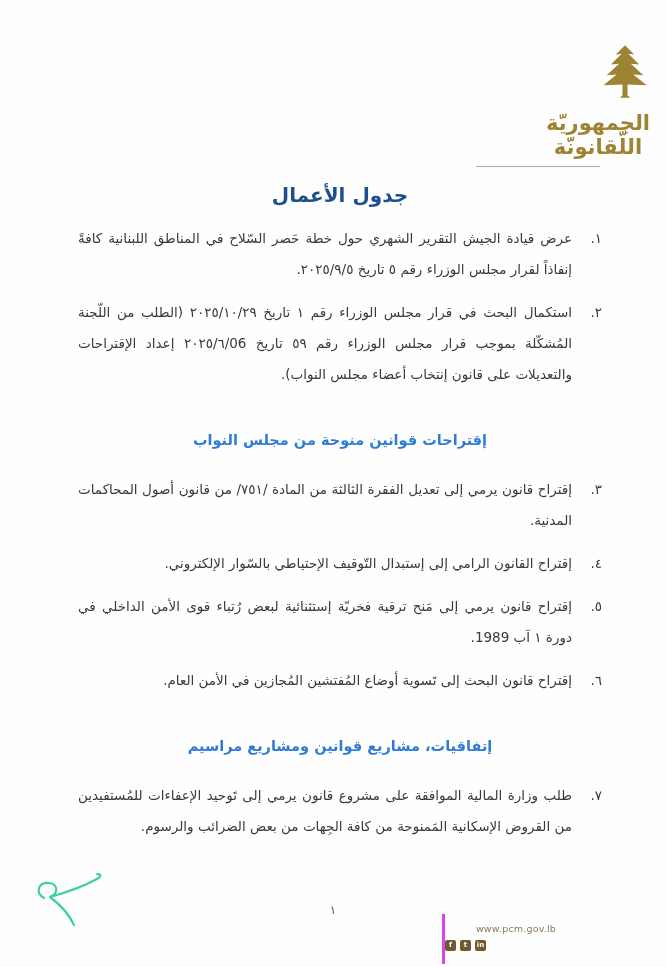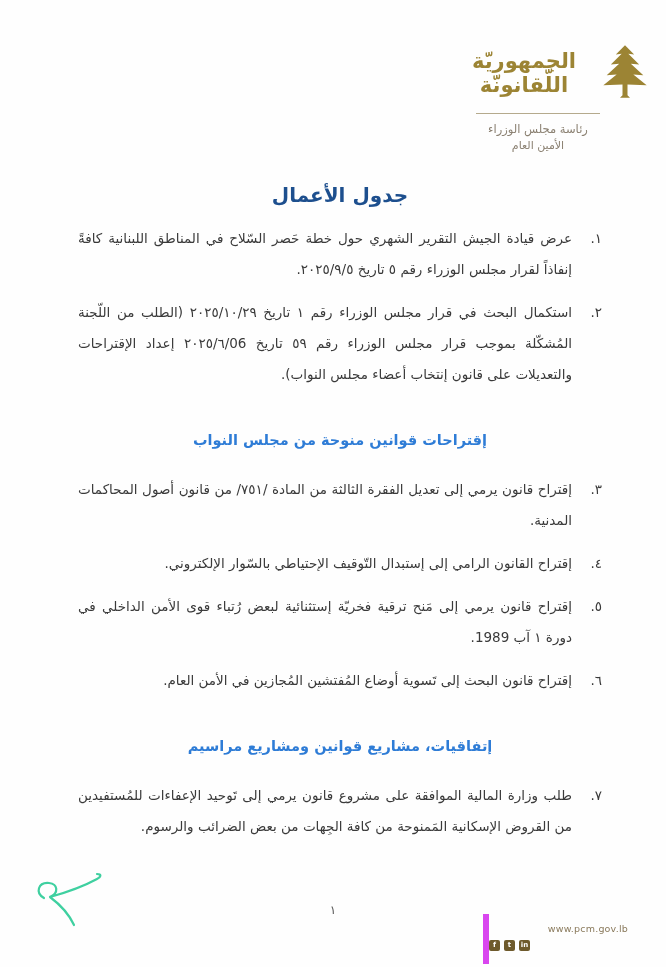--- a/index.html
+++ b/index.html
@@ -6,62 +6,58 @@
   body{
     width:666px;height:967px;
     background:#fefefe;
     position:relative;
     overflow:hidden;
     font-family:"DejaVu Sans",sans-serif;
     direction:rtl;
   }
   
   .logo{position:absolute;top:42px;right:16px;width:196px;color:#9c8434;}
-  .logo-top{display:flex;flex-direction:row;align-items:center;gap:6px;direction:rtl;}
+  .logo-top{display:flex;flex-direction:column;align-items:flex-start;gap:6px;direction:rtl;}
   .cedar{flex:0 0 auto;}
   .calligraphy{flex:1;text-align:center;font-weight:bold;font-size:21px;line-height:1.12;color:#9c8434;}
   .logo-divider{height:1px;background:#b5aa8d;margin:7px 50px 7px 22px;}
   .logo-org-wrap{text-align:center;margin:0 34px 0 6px;color:#8b8172;}
   .logo-org{font-size:11.5px;line-height:1.45;}
   .logo-sub{font-size:11px;line-height:1.45;}
   
   .content{padding:183px 64px 0 78px;direction:rtl;}
   .doc-title{font-size:20px;font-weight:bold;color:#1d4f8e;text-align:center;margin:0 0 16px 0;}
   .section-header{color:#2e7cd6;font-weight:bold;font-size:14.5px;text-align:center;margin:42px 0 26px 0;}
   .item{display:flex;flex-direction:row;margin-bottom:12px;color:#3a3a3a;font-size:13.5px;line-height:31px;}
   .item .marker{flex:0 0 30px;text-align:right;}
   .item .item-text{flex:1;text-align:justify;}
   
   .signature{position:absolute;left:28px;top:866px;}
   .page-num{position:absolute;top:903px;left:0;width:100%;text-align:center;font-size:12px;color:#5a5a5a;direction:ltr;}
-  .footer{position:absolute;left:483px;top:914px;height:50px;width:170px;border-left:6px solid #d946ef;padding:9px 25px 0 0;box-sizing:border-box;direction:ltr;text-align:right;}
+  .footer{position:absolute;left:442px;top:914px;height:50px;width:170px;border-left:3px solid #d946ef;padding:9px 25px 0 0;box-sizing:border-box;direction:ltr;text-align:center;}
   .footer-url{font-size:9.5px;color:#8a7a5c;letter-spacing:.2px;}
   .social{display:flex;gap:4px;margin-top:6px;}
   .social-icon{width:11px;height:11px;background:#6e5a2c;color:#fff;border-radius:2px;font-size:7px;font-weight:bold;display:flex;align-items:center;justify-content:center;line-height:1;font-family:"DejaVu Sans",sans-serif;}
 </style>
 </head>
 <body>
 
 <div class="logo">
   <div class="logo-top">
     <div class="cedar">
       <svg width="50" height="60" viewBox="0 0 60 70" aria-hidden="true">
         <path fill="#9c8434" d="M30 3 L41 14 L34 13 L47 26 L37 25 L52 39 L40 38 L56 51 L33 50 L33 63 L36 66 L24 66 L27 63 L27 50 L4 51 L20 38 L8 39 L23 25 L13 26 L26 13 L19 14 Z"></path>
       </svg>
     </div>
     <div class="calligraphy">
       <div>الجمهوريّة</div>
       <div>اللّقانونّة</div>
     </div>
   </div>
   <div class="logo-divider"></div>
-  <div class="logo-org-wrap">
-    <div class="logo-org">رئاسة مجلس الوزراء</div>
-    <div class="logo-sub">الأمين العام</div>
-  </div>
 </div>
 
 <div class="content">
 
   <div class="doc-title">جدول الأعمال</div>
 
   <div>
     <div class="item">
       <span class="marker">١.</span>
       <span class="item-text">عرض قيادة الجيش التقرير الشهري حول خطة حَصر السّلاح في المناطق اللبنانية كافةً إنفاذاً لقرار مجلس الوزراء رقم ٥ تاريخ ٢٠٢٥/٩/٥.</span>

